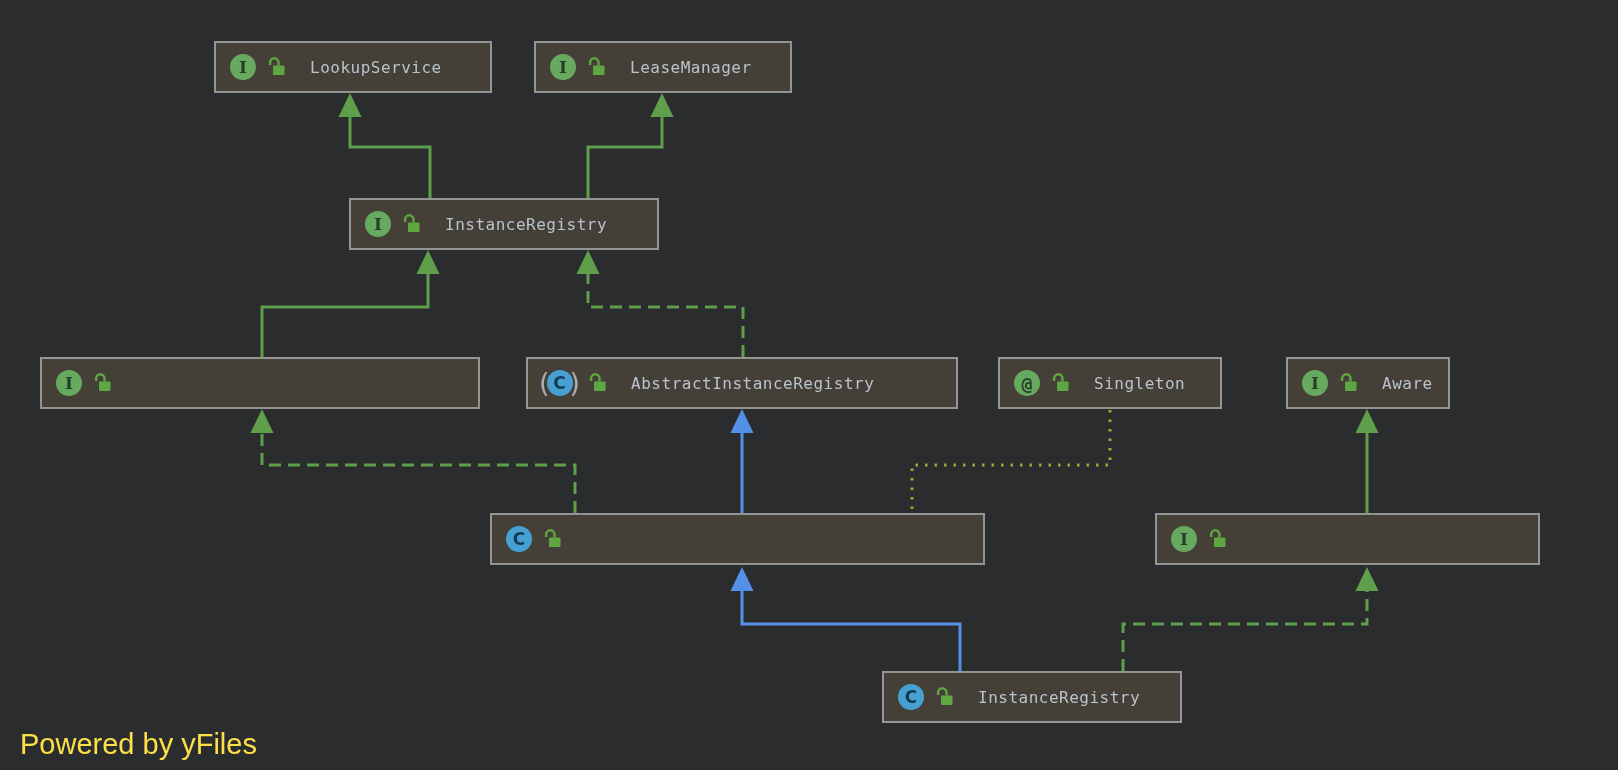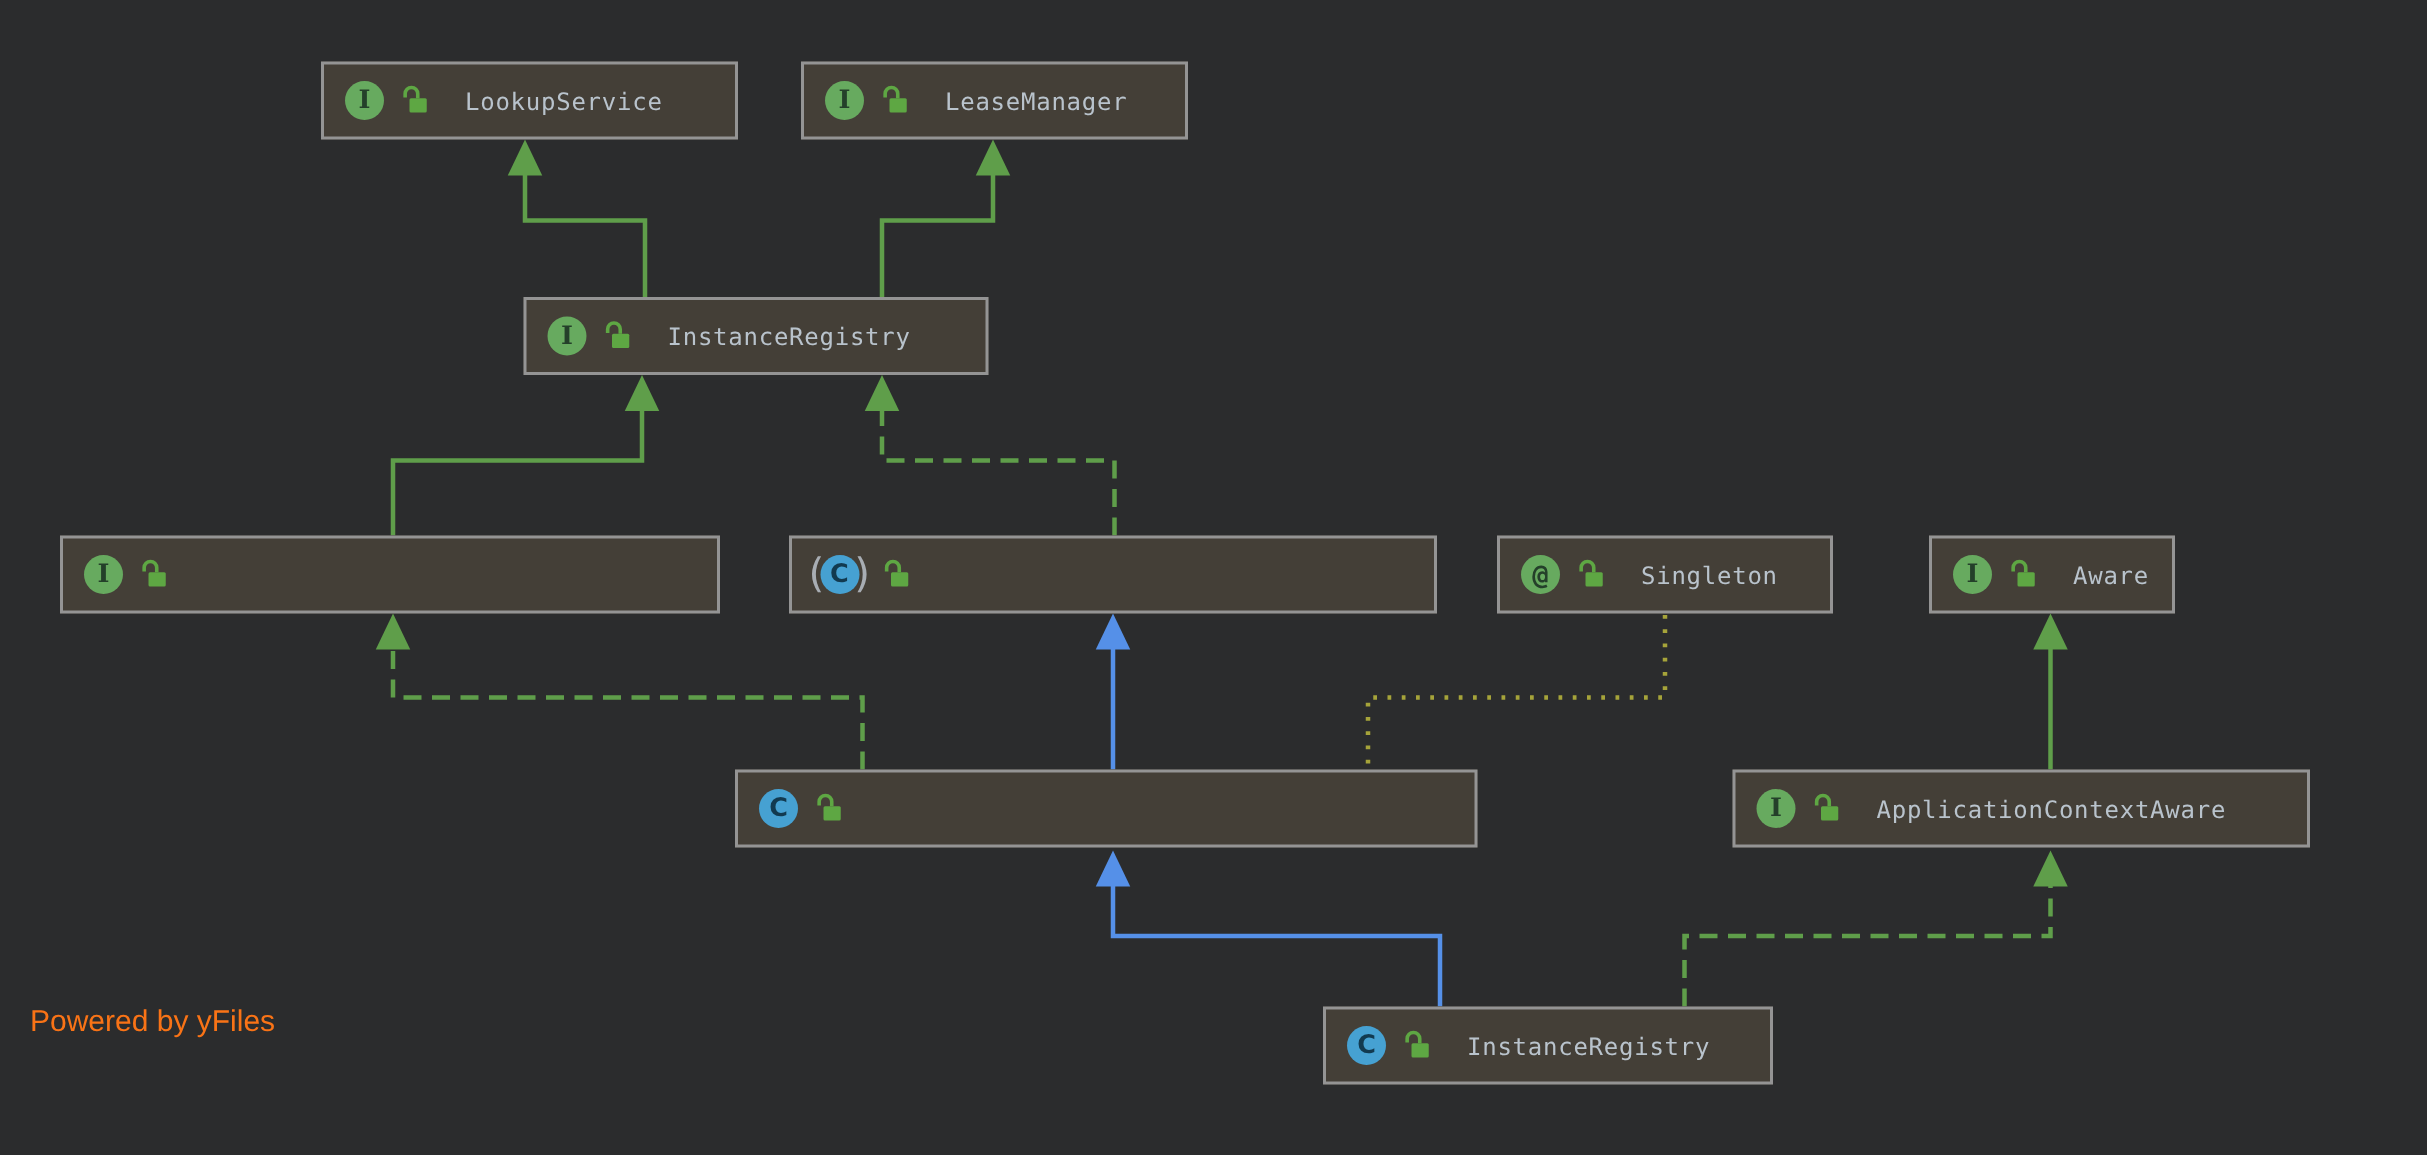--- a/index.html
+++ b/index.html
@@ -79,24 +79,24 @@
   }
   .label {
     margin-left: 24px;
     font-size: 16px;
     color: #b9c3cc;
     letter-spacing: 0.5px;
   }
   #footer {
     position: absolute;
     left: 20px;
-    top: 670px;
+    top: 728px;
     font-family: "Liberation Sans", sans-serif;
-    font-size: 20px;
-    color: #f97316;
+    font-size: 29px;
+    color: #fde047;
   }
 </style>
 </head>
 <body>
 
 <div id="canvas">
   <svg id="edge-layer" viewBox="0 0 1618 770">
       <polyline points="430,198 430,147 350,147 350,116" fill="none" stroke="#5f9e4a" stroke-width="3"></polyline>
       <polygon points="350,93 338.5,117 361.5,117" fill="#5f9e4a"></polygon>
       <polyline points="588,198 588,147 662,147 662,116" fill="none" stroke="#5f9e4a" stroke-width="3"></polyline>
@@ -160,20 +160,21 @@
     <div class="node" style="left: 526px; top: 357px; width: 432px; height: 52px;">
       <span class="icon">
         <span class="paren">(</span>
         <span class="circle blue">C</span>
         <span class="paren">)</span>
       </span>
       <span class="lock"><svg width="20" height="22" viewBox="0 0 20 22">
           <path d="M12.5,9.5 V6.5 A4.2,4.2 0 0 0 4.1,6.5 V9" fill="none" stroke="#5ea743" stroke-width="2.4"></path>
           <rect x="7" y="9.5" width="11.5" height="9.5" rx="1" fill="#5ea743"></rect>
         </svg></span>
+      <span class="label">AbstractInstanceRegistry</span>
     </div>
     <div class="node" style="left: 998px; top: 357px; width: 224px; height: 52px;">
       <span class="icon">
         <span class="circle green">@</span>
       </span>
       <span class="lock"><svg width="20" height="22" viewBox="0 0 20 22">
           <path d="M12.5,9.5 V6.5 A4.2,4.2 0 0 0 4.1,6.5 V9" fill="none" stroke="#5ea743" stroke-width="2.4"></path>
           <rect x="7" y="9.5" width="11.5" height="9.5" rx="1" fill="#5ea743"></rect>
         </svg></span>
       <span class="label">Singleton</span>
@@ -198,21 +199,20 @@
         </svg></span>
     </div>
     <div class="node" style="left: 1155px; top: 513px; width: 385px; height: 52px;">
       <span class="icon">
         <span class="circle green serif">I</span>
       </span>
       <span class="lock"><svg width="20" height="22" viewBox="0 0 20 22">
           <path d="M12.5,9.5 V6.5 A4.2,4.2 0 0 0 4.1,6.5 V9" fill="none" stroke="#5ea743" stroke-width="2.4"></path>
           <rect x="7" y="9.5" width="11.5" height="9.5" rx="1" fill="#5ea743"></rect>
         </svg></span>
-      <span class="label">ApplicationContextAware</span>
     </div>
     <div class="node" style="left: 882px; top: 671px; width: 300px; height: 52px;">
       <span class="icon">
         <span class="circle blue">C</span>
       </span>
       <span class="lock"><svg width="20" height="22" viewBox="0 0 20 22">
           <path d="M12.5,9.5 V6.5 A4.2,4.2 0 0 0 4.1,6.5 V9" fill="none" stroke="#5ea743" stroke-width="2.4"></path>
           <rect x="7" y="9.5" width="11.5" height="9.5" rx="1" fill="#5ea743"></rect>
         </svg></span>
       <span class="label">InstanceRegistry</span>

